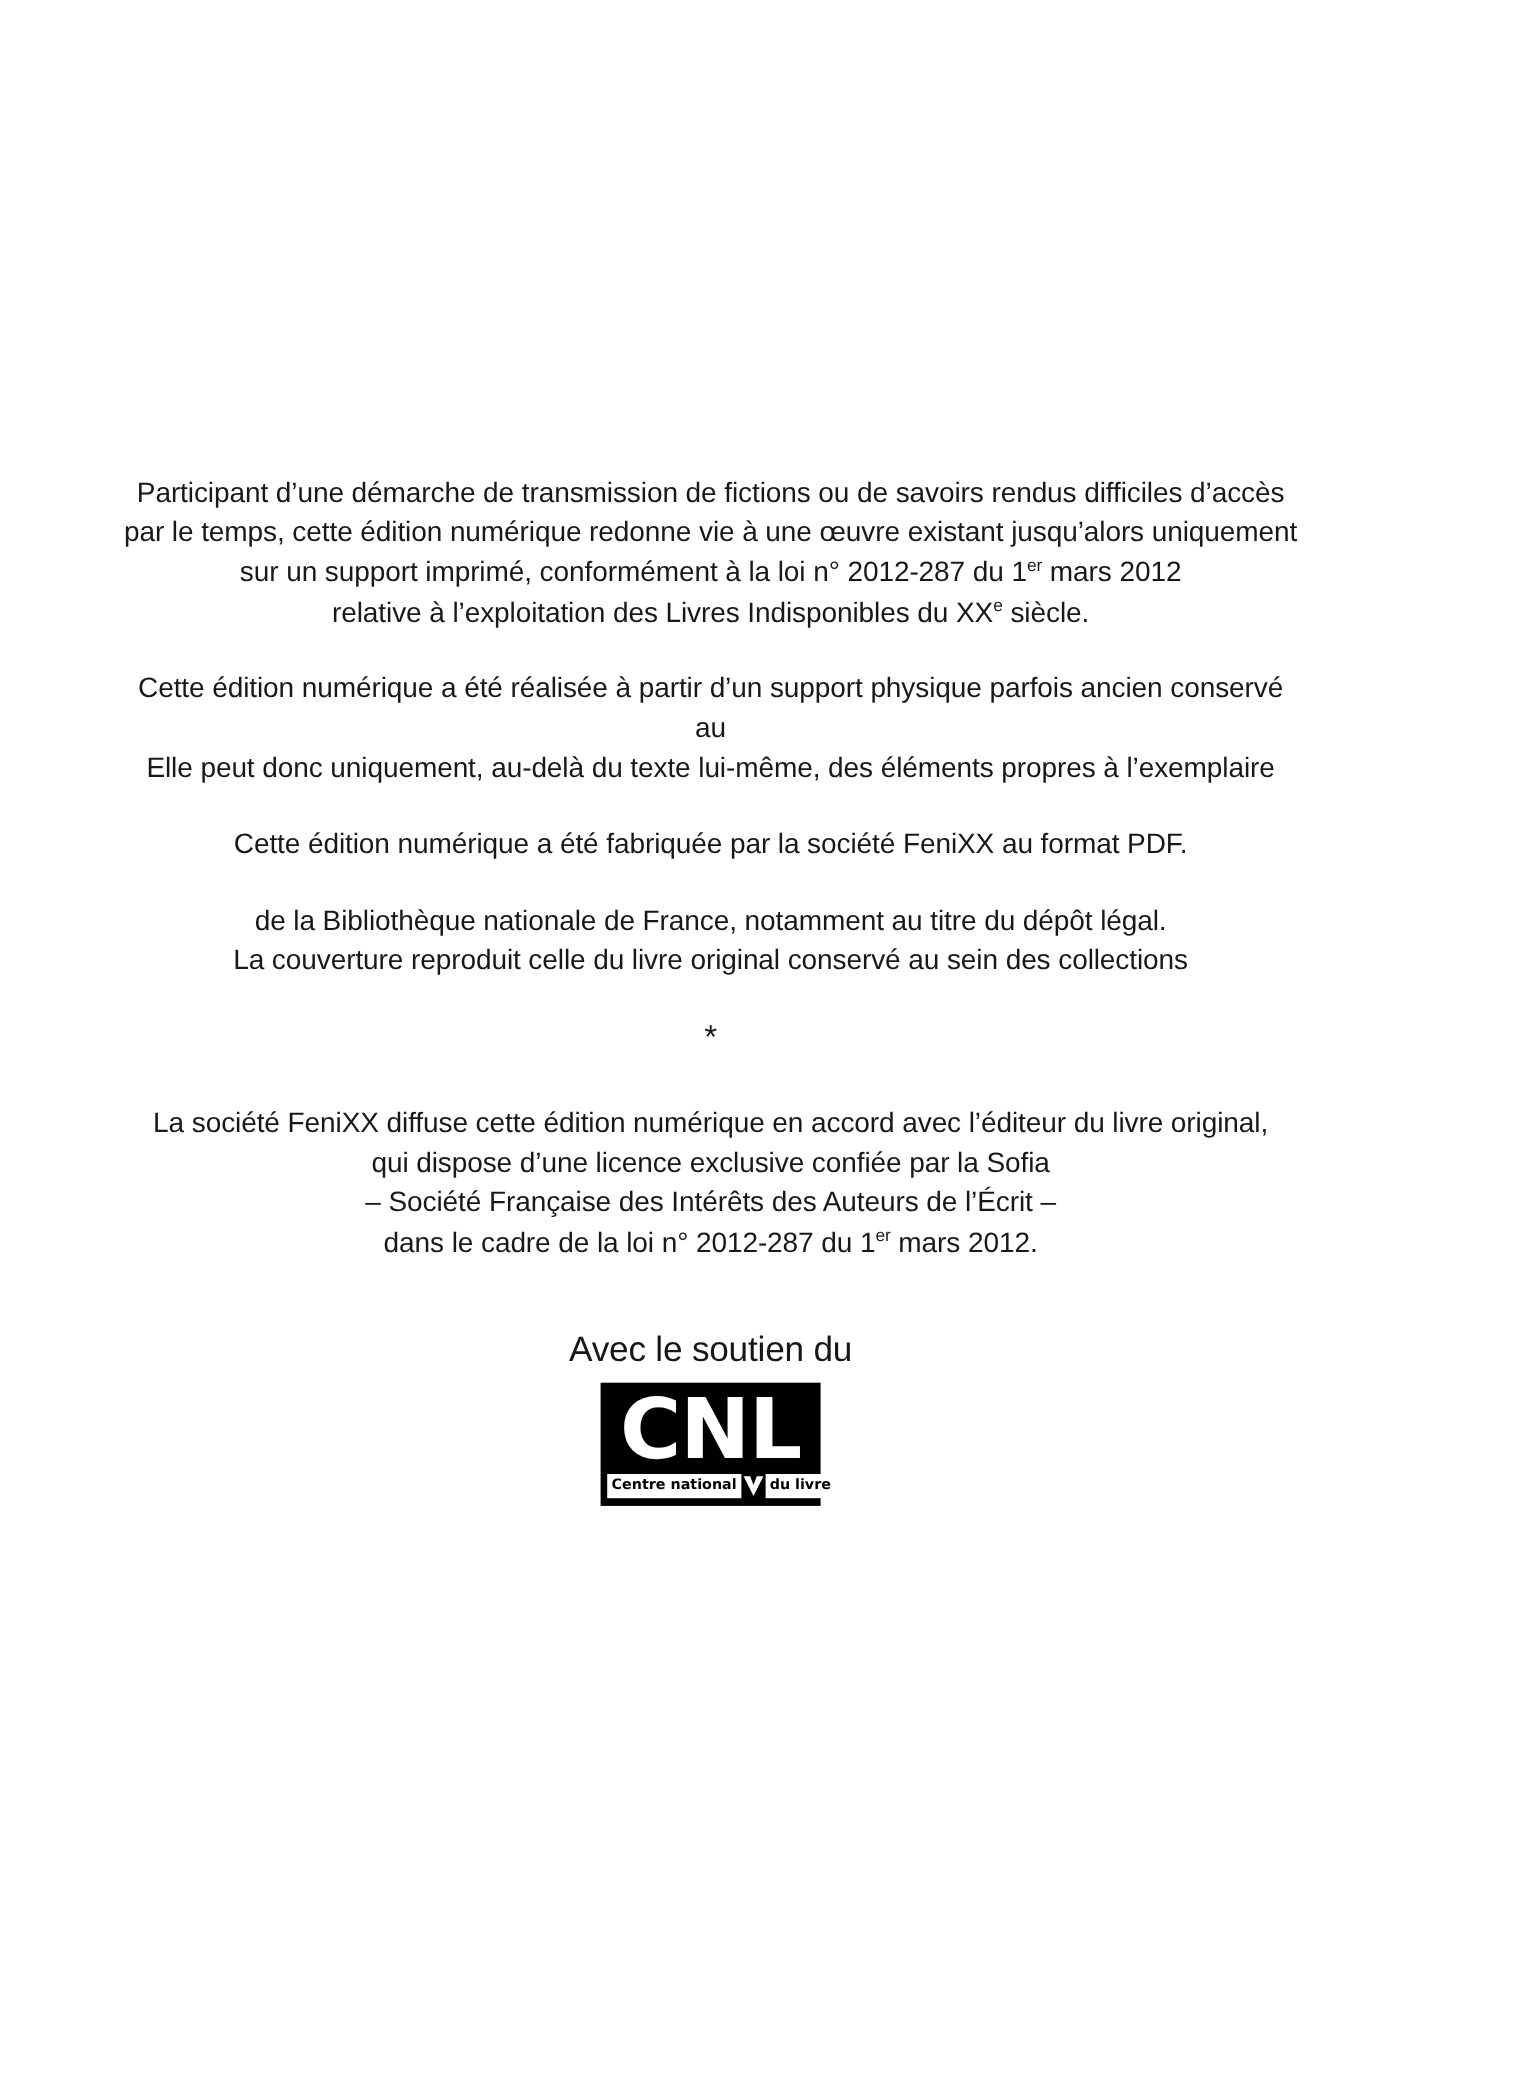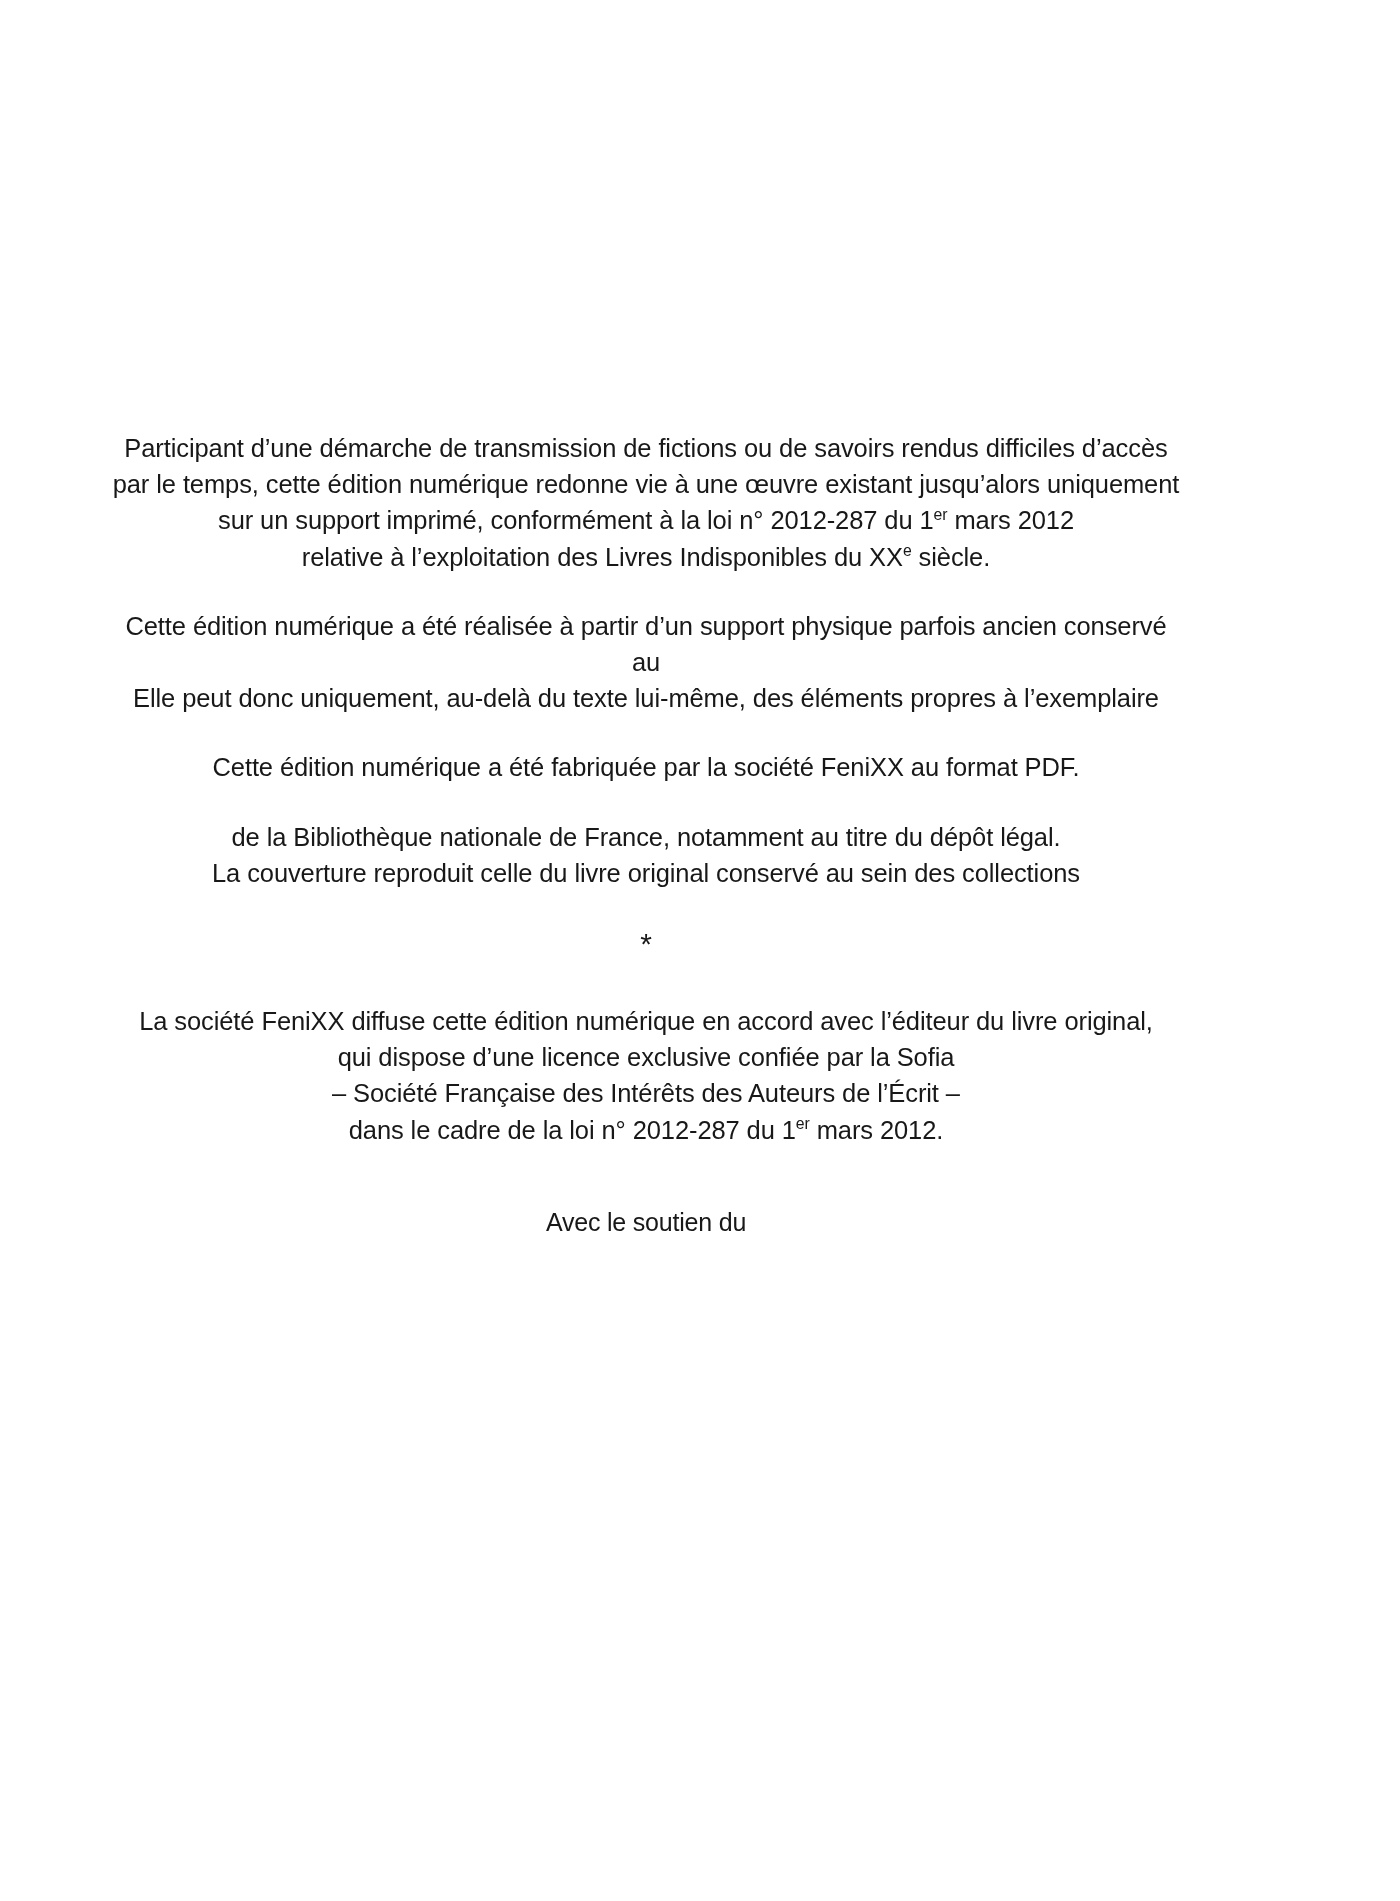--- a/index.html
+++ b/index.html
@@ -55,21 +55,21 @@
     font-size: 30px;
     line-height: 1;
     margin: 38px 0 44px 0;
     color: #181818;
   }
   .logo-block {
     margin-top: 60px;
     text-align: center;
   }
   .logo-caption {
-    font-size: 25px;
+    font-size: 32px;
     color: #181818;
     margin-bottom: 12px;
     letter-spacing: -0.2px;
   }
   .cnl-logo {
     display: inline-block;
     position: relative;
     width: 200px;
     height: 112px;
     background: #000000;
@@ -148,16 +148,28 @@
 
     <p class="para">
       <span class="line">La société FeniXX diffuse cette édition numérique en accord avec l’éditeur du livre original,</span>
       <span class="line">qui dispose d’une licence exclusive confiée par la Sofia</span>
       <span class="line">– Société Française des Intérêts des Auteurs de l’Écrit –</span>
       <span class="line">dans le cadre de la loi n° 2012-287 du 1<sup>er</sup> mars 2012.</span>
     </p>
 
     <div class="logo-block">
       <div class="logo-caption">Avec le soutien du</div>
+      <div class="cnl-logo">
+        <div class="cnl-letters">CNL</div>
+        <div class="cnl-bottom">
+          <span class="bl">Centre national</span>
+          <span class="cnl-check">
+            <svg viewBox="0 0 22 22" width="22" height="22" aria-hidden="true">
+              <polygon points="2,2 11,20 20,2 14,2 11,10 8,2" fill="#ffffff"></polygon>
+            </svg>
+          </span>
+          <span class="br">du livre</span>
+        </div>
+      </div>
     </div>
 
   </div>
 </div>
 
 </body></html>

